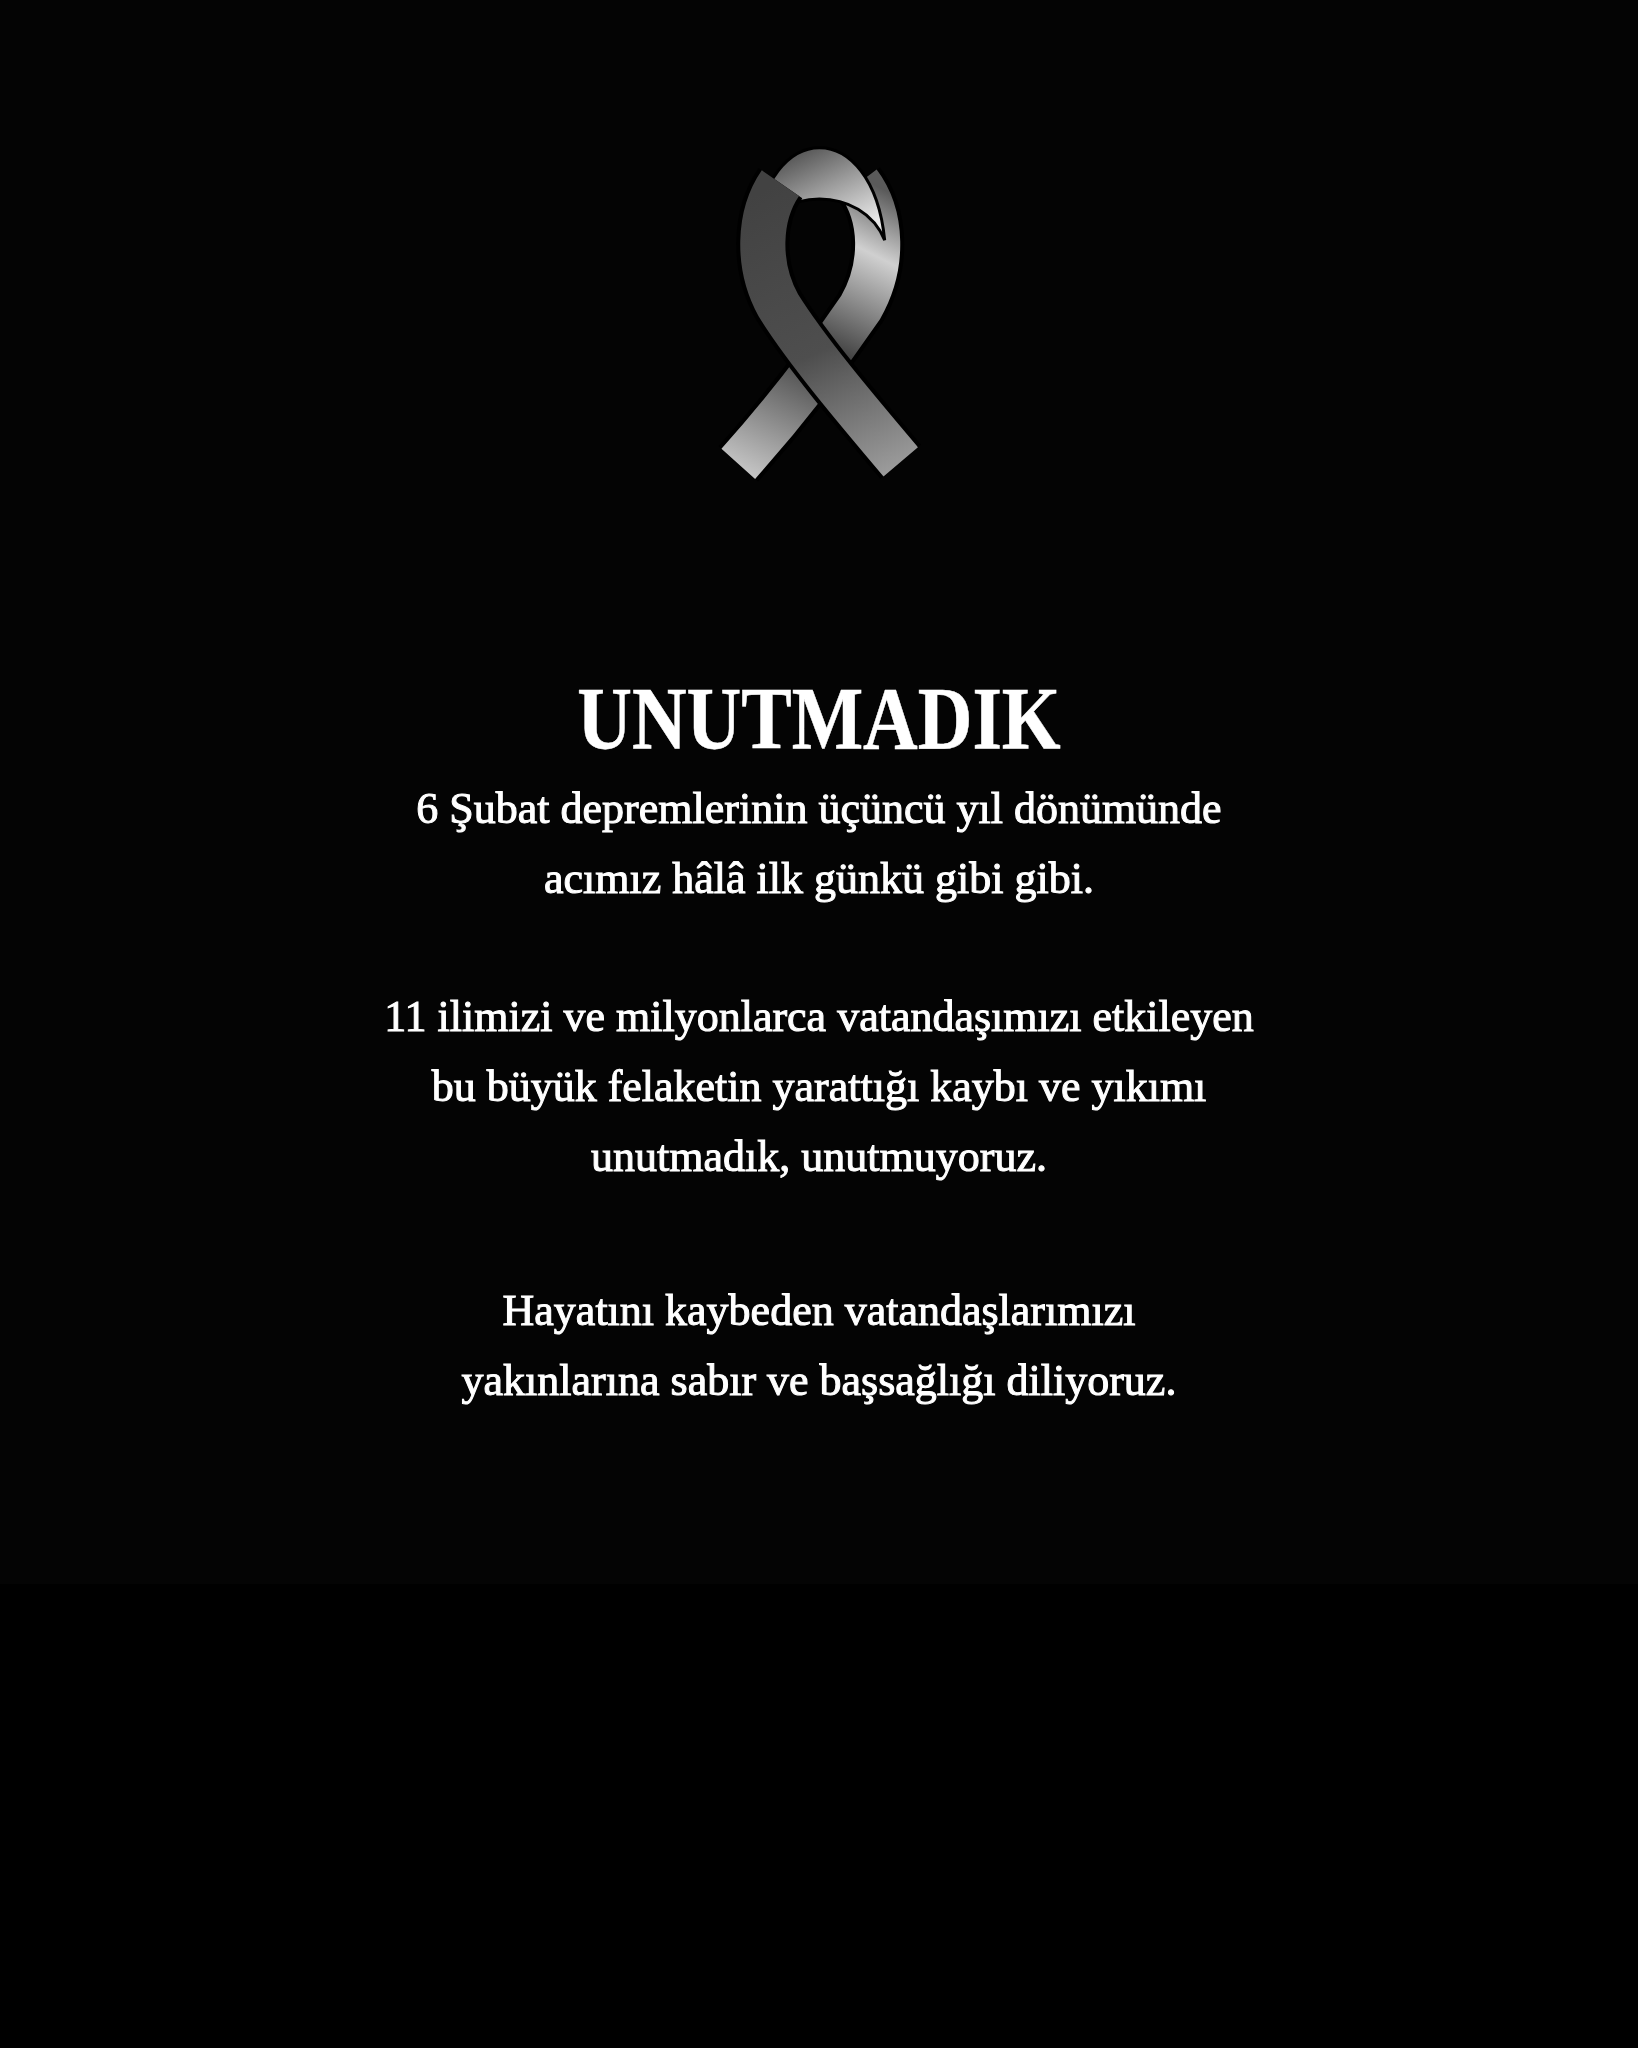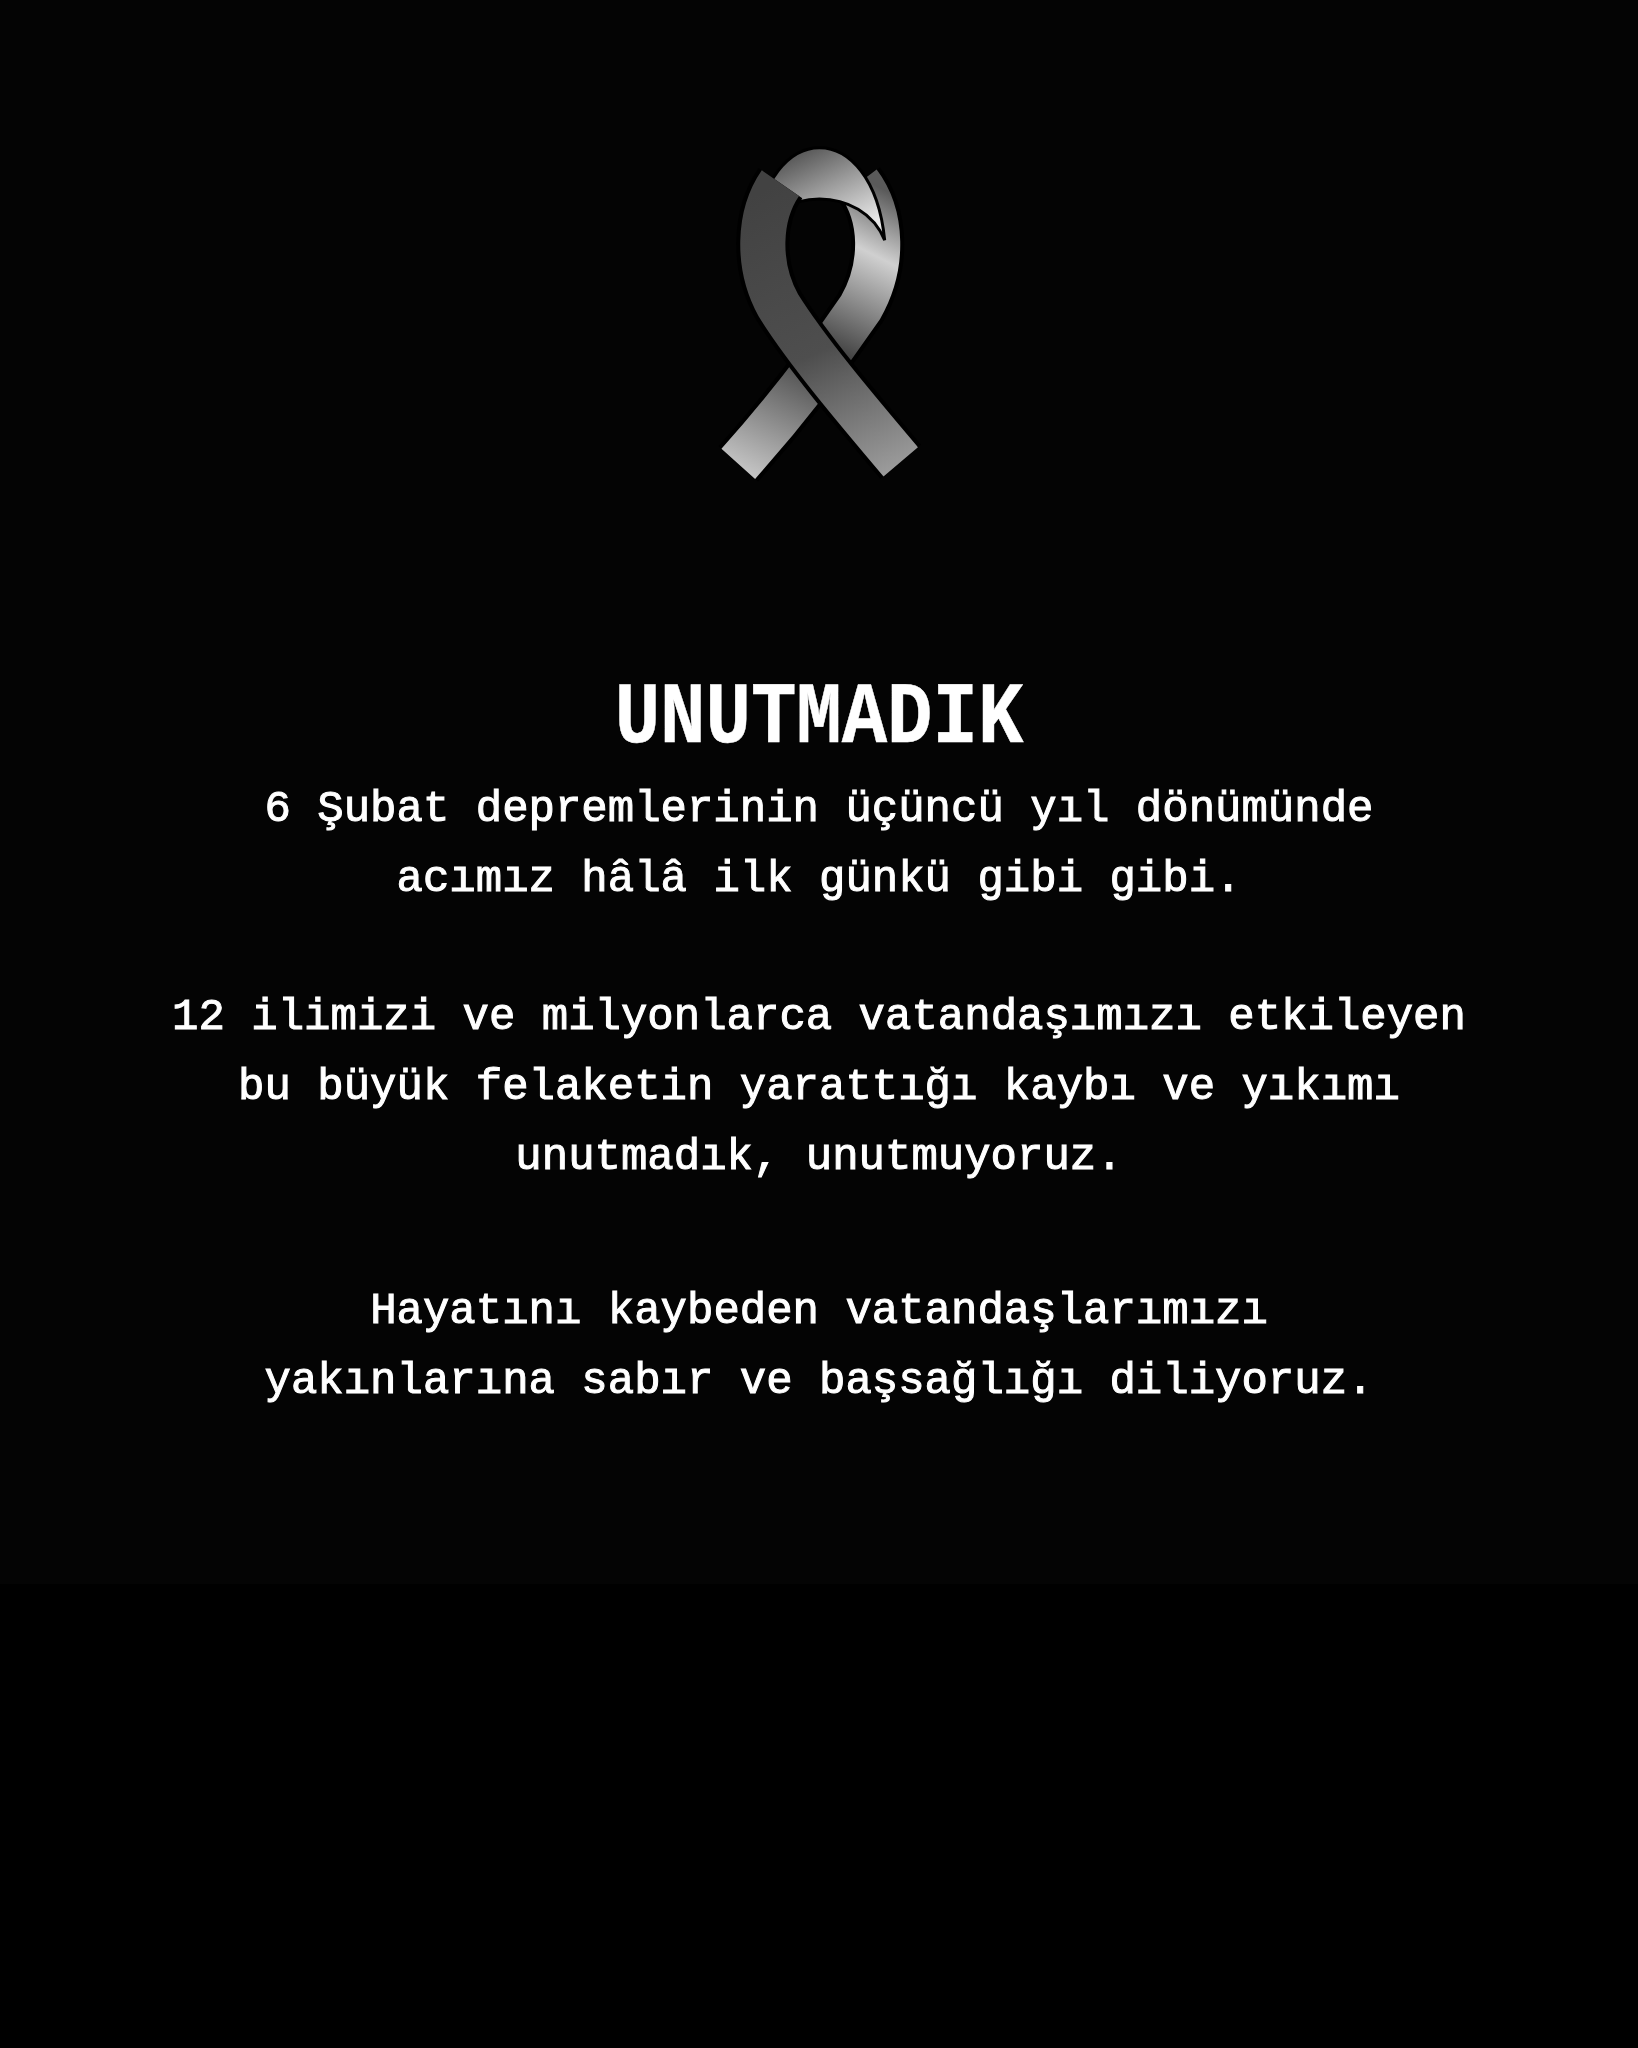--- a/index.html
+++ b/index.html
@@ -1,19 +1,19 @@
 <!DOCTYPE html>
 <html><head>
 <meta charset="utf-8">
 <style>
   html,body{margin:0;padding:0;background:#000;}
   .canvas{
     position:relative;width:1638px;height:1584px;overflow:hidden;
     background:#040404;color:#ffffff;
-    font-family:Liberation Mono, monospace;
+    font-family:Liberation Serif, serif;
   }
   .ribbon-svg{position:absolute;left:714px;top:145px;width:211px;height:366px;}
   .title{
     position:absolute;left:0;top:616px;width:100%;
     text-align:center;font-size:88px;line-height:88px;font-weight:700;
     letter-spacing:0;transform:scaleX(0.86);
     -webkit-text-stroke:0.5px #fff;
     white-space:nowrap;
   }
   .para{
@@ -72,21 +72,21 @@
   </svg>
 
   <h1 class="title">UNUTMADIK</h1>
 
   <div class="para para-1">
     <div>6 Şubat depremlerinin üçüncü yıl dönümünde</div>
     <div>acımız hâlâ ilk günkü gibi gibi.</div>
   </div>
 
   <div class="para para-2">
-    <div>12 ilimizi ve milyonlarca vatandaşımızı etkileyen</div>
+    <div>11 ilimizi ve milyonlarca vatandaşımızı etkileyen</div>
     <div>bu büyük felaketin yarattığı kaybı ve yıkımı</div>
     <div>unutmadık, unutmuyoruz.</div>
   </div>
 
   <div class="para para-3">
     <div>Hayatını kaybeden vatandaşlarımızı</div>
     <div>yakınlarına sabır ve başsağlığı diliyoruz.</div>
   </div>
 
   <svg class="logo-mark" viewBox="0 0 92 78" xmlns="http://www.w3.org/2000/svg">

